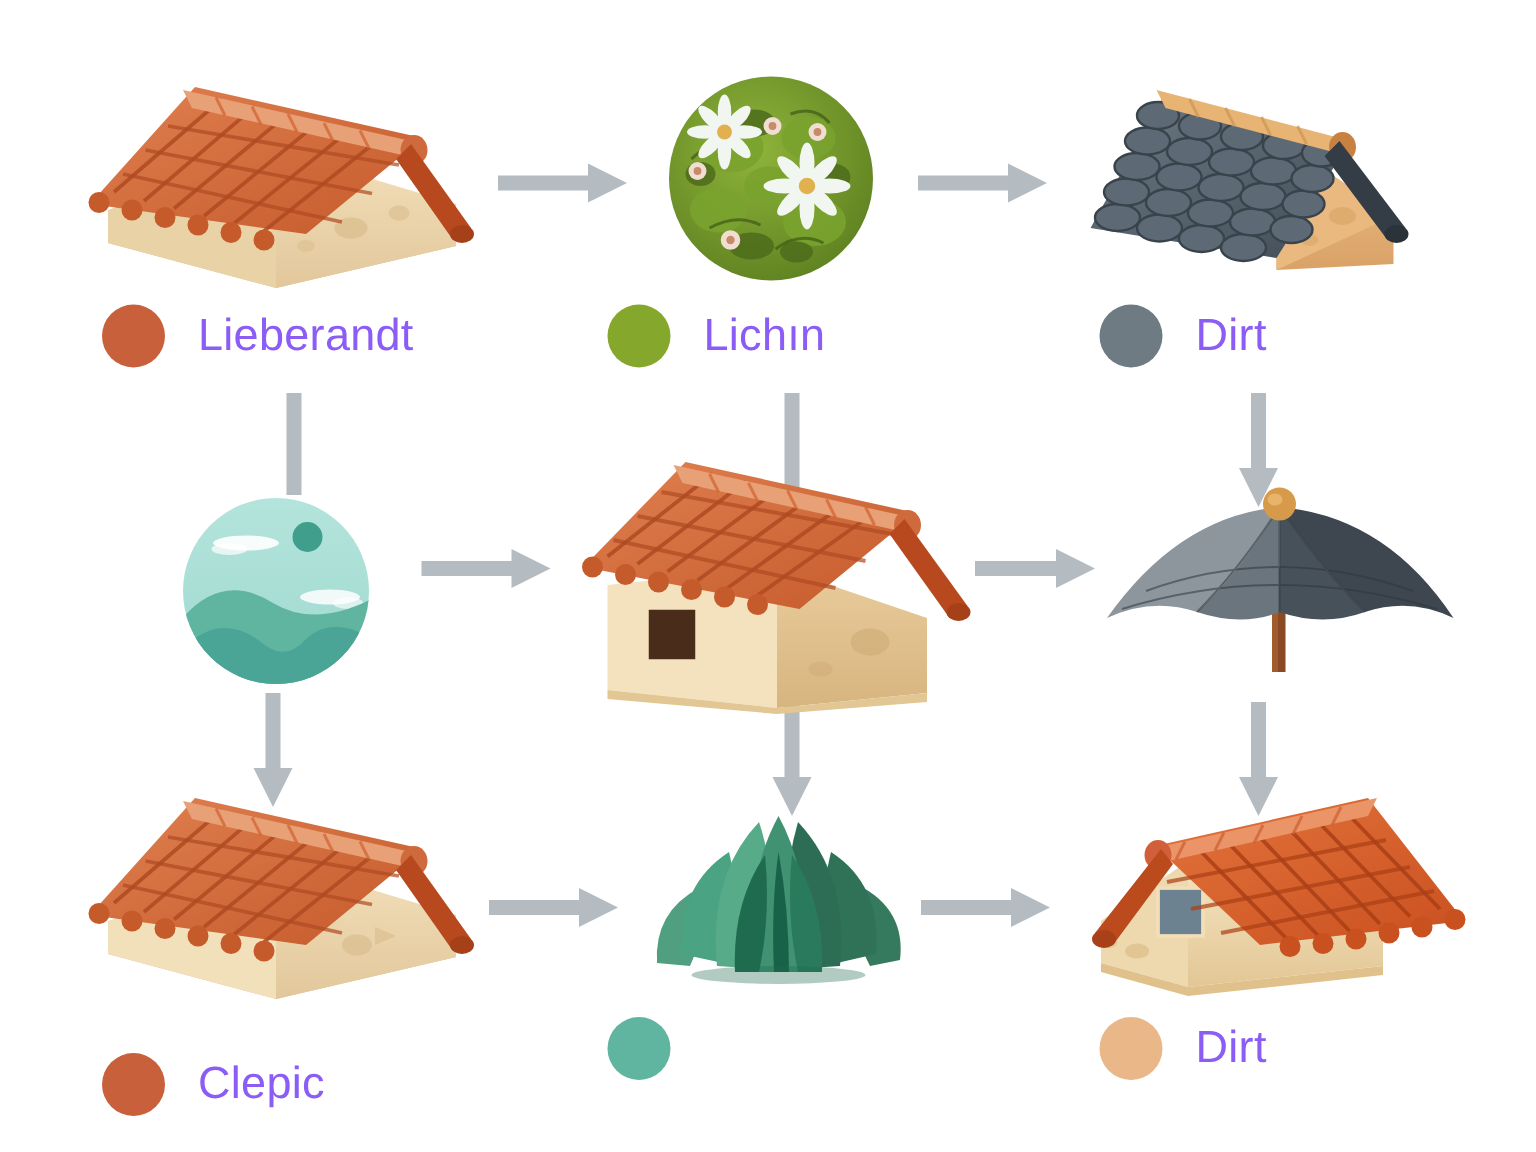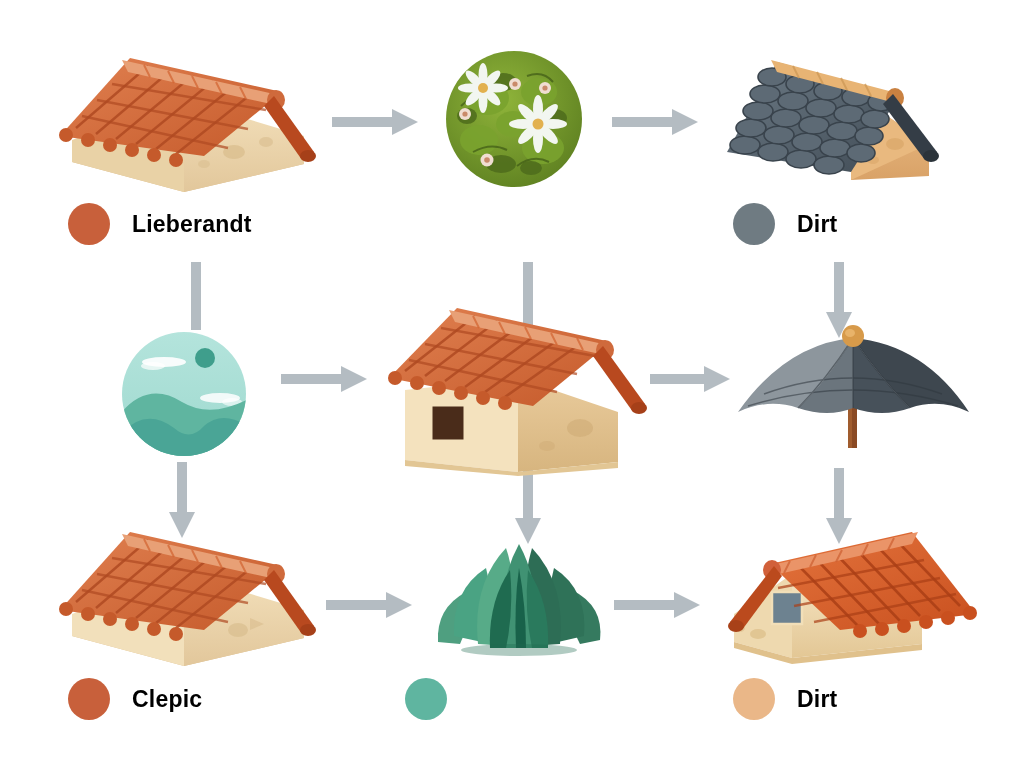--- a/index.html
+++ b/index.html
@@ -9,21 +9,21 @@
     font-family: "Liberation Sans", sans-serif;
     overflow: hidden;
   }
   #canvas { position: relative; width: 1024px; height: 768px; background: #ffffff; }
   .art  { position: absolute; }
 
   
   .legend { position: absolute; display: flex; align-items: center; gap: 22px; }
   .legend .dot { width: 42px; height: 42px; border-radius: 50%; flex: 0 0 auto; }
   .legend .lbl {
-    font-size: 23px; font-weight: 700; color: #000000;
+    font-size: 30px; font-weight: 400; color: #8b5cf6;
     letter-spacing: .2px; white-space: nowrap;
   }
 
   
   .arrow { position: absolute; }
 
   svg { display: block; overflow: visible; }
 </style>
 </head>
 <body style="background: rgb(255, 255, 255);">
@@ -597,25 +597,29 @@
         <circle cx="160" cy="111" r="7"></circle>
           <circle cx="138" cy="113" r="7"></circle>
       </g>
     </svg>
   </div>
 
   <div class="legend" style="left:68px;top:203px;">
     <span class="dot" style="background: rgb(200, 96, 59);"></span>
     <span class="lbl">Lieberandt</span>
   </div>
+  <div class="legend" style="left:405px;top:203px;">
+    <span class="dot" style="background: rgb(132, 167, 44);"></span>
+    <span class="lbl">Lichın</span>
+  </div>
   <div class="legend" style="left:733px;top:203px;">
     <span class="dot" style="background: rgb(111, 123, 130);"></span>
     <span class="lbl">Dirt</span>
   </div>
-  <div class="legend" style="left:68px;top:678px;">
+  <div class="legend" style="left:68px;top:702px;">
     <span class="dot" style="background: rgb(200, 96, 59);"></span>
     <span class="lbl">Clepic</span>
   </div>
   <div class="legend" style="left:405px;top:678px;">
     <span class="dot" style="background: rgb(95, 181, 160);"></span>
   </div>
   <div class="legend" style="left:733px;top:678px;">
     <span class="dot" style="background: rgb(234, 183, 136);"></span>
     <span class="lbl">Dirt</span>
   </div>

